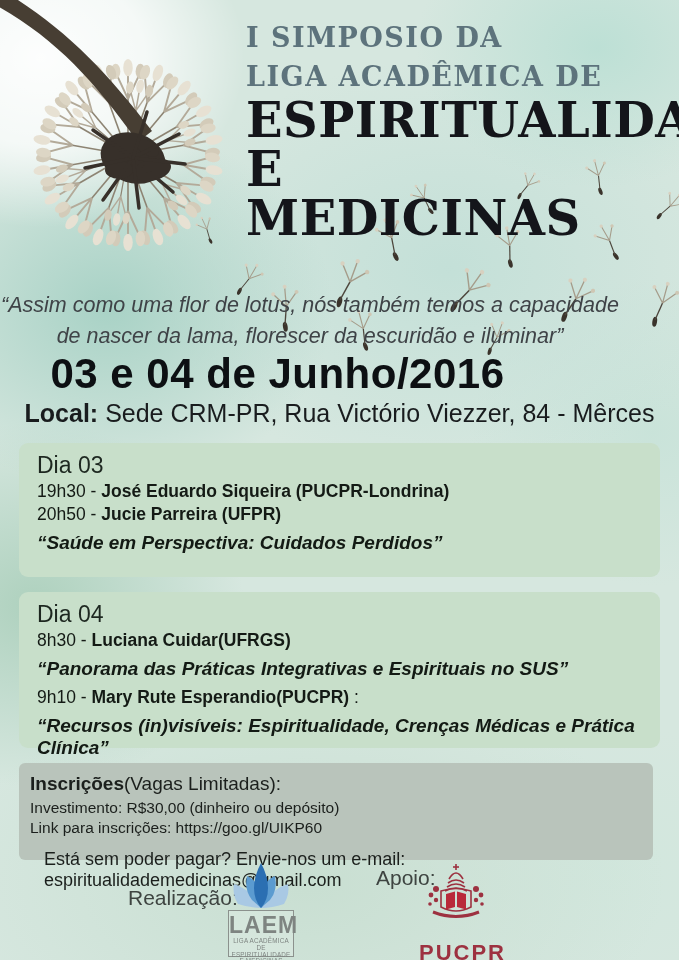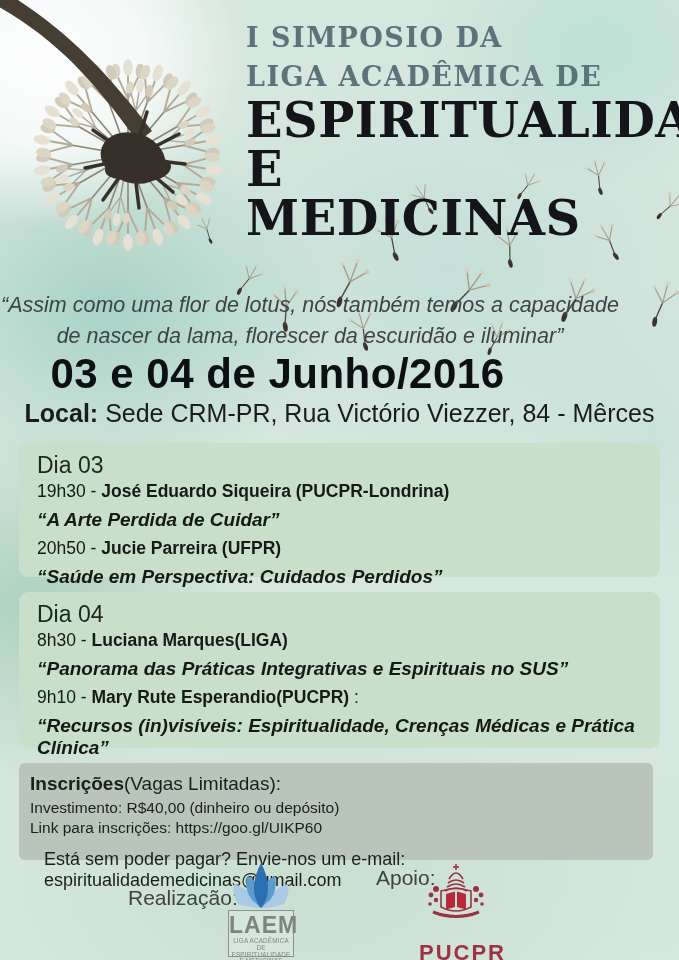--- a/index.html
+++ b/index.html
@@ -189,37 +189,36 @@
     <div>“Assim como uma flor de lotus, nós também temos a capacidade</div>
     <div>de nascer da lama, florescer da escuridão e iluminar”</div>
   </div>
 
   <div class="event-date">03 e 04 de Junho/2016</div>
   <div class="event-location"><b>Local:</b><span> Sede CRM-PR, Rua Victório Viezzer, 84 - Mêrces</span></div>
 
   <div class="card green card3">
     <div class="day-label">Dia 03</div>
     <div class="entry-line"><span>19h30</span><span>  - </span><b>José Eduardo Siqueira (PUCPR-Londrina)</b></div>
-    <div class="talk-line">“A Arte Perdida de Cuidar”</div>
     <div class="entry-line"><span>20h50</span><span> - </span><b>Jucie Parreira (UFPR)</b></div>
     <div class="talk-line">“Saúde em Perspectiva: Cuidados Perdidos”</div>
   </div>
 
   <div class="card green card4">
     <div class="day-label">Dia 04</div>
-    <div class="entry-line"><span>8h30</span><span>  - </span><b>Luciana Marques(LIGA)</b></div>
+    <div class="entry-line"><span>8h30</span><span>  - </span><b>Luciana Cuidar(UFRGS)</b></div>
     <div class="talk-line">“Panorama das Práticas Integrativas e Espirituais no SUS”</div>
     <div class="entry-line"><span>9h10</span><span>  - </span><b>Mary Rute Esperandio(PUCPR)</b><span> :</span></div>
     <div class="talk-line">“Recursos (in)visíveis: Espiritualidade, Crenças Médicas e Prática Clínica”</div>
     <div class="entry-line"><span>11h</span><span> – </span><b>Processo Seletivo</b></div>
   </div>
 
   <div class="card gray cardR">
     <div class="reg-title"><b>Inscrições</b><span>(Vagas Limitadas):</span></div>
-    <div class="reg-line">Investimento: R$40,00 (dinheiro ou depósito)</div>
+    <div class="reg-line">Investimento: R$30,00 (dinheiro ou depósito)</div>
     <div class="reg-line">Link para inscrições: https://goo.gl/UIKP60</div>
     <div class="reg-email">Está sem poder pagar? Envie-nos um e-mail: espiritualidademedicinas@gmail.com</div>
   </div>
 
   <div class="foot-label realizacao">Realização:</div>
 
   <div class="lotus-wrap">
     <svg width="62" height="50" viewBox="0 0 62 50" aria-hidden="true">
       <path d="M8,42 Q2,32 4,22 Q18,26 27,40 Q30,44 31,46 Q20,46 8,42 Z" fill="#a9c9e4"></path>
       <path d="M54,42 Q60,32 58,22 Q44,26 35,40 Q32,44 31,46 Q42,46 54,42 Z" fill="#a9c9e4"></path>

